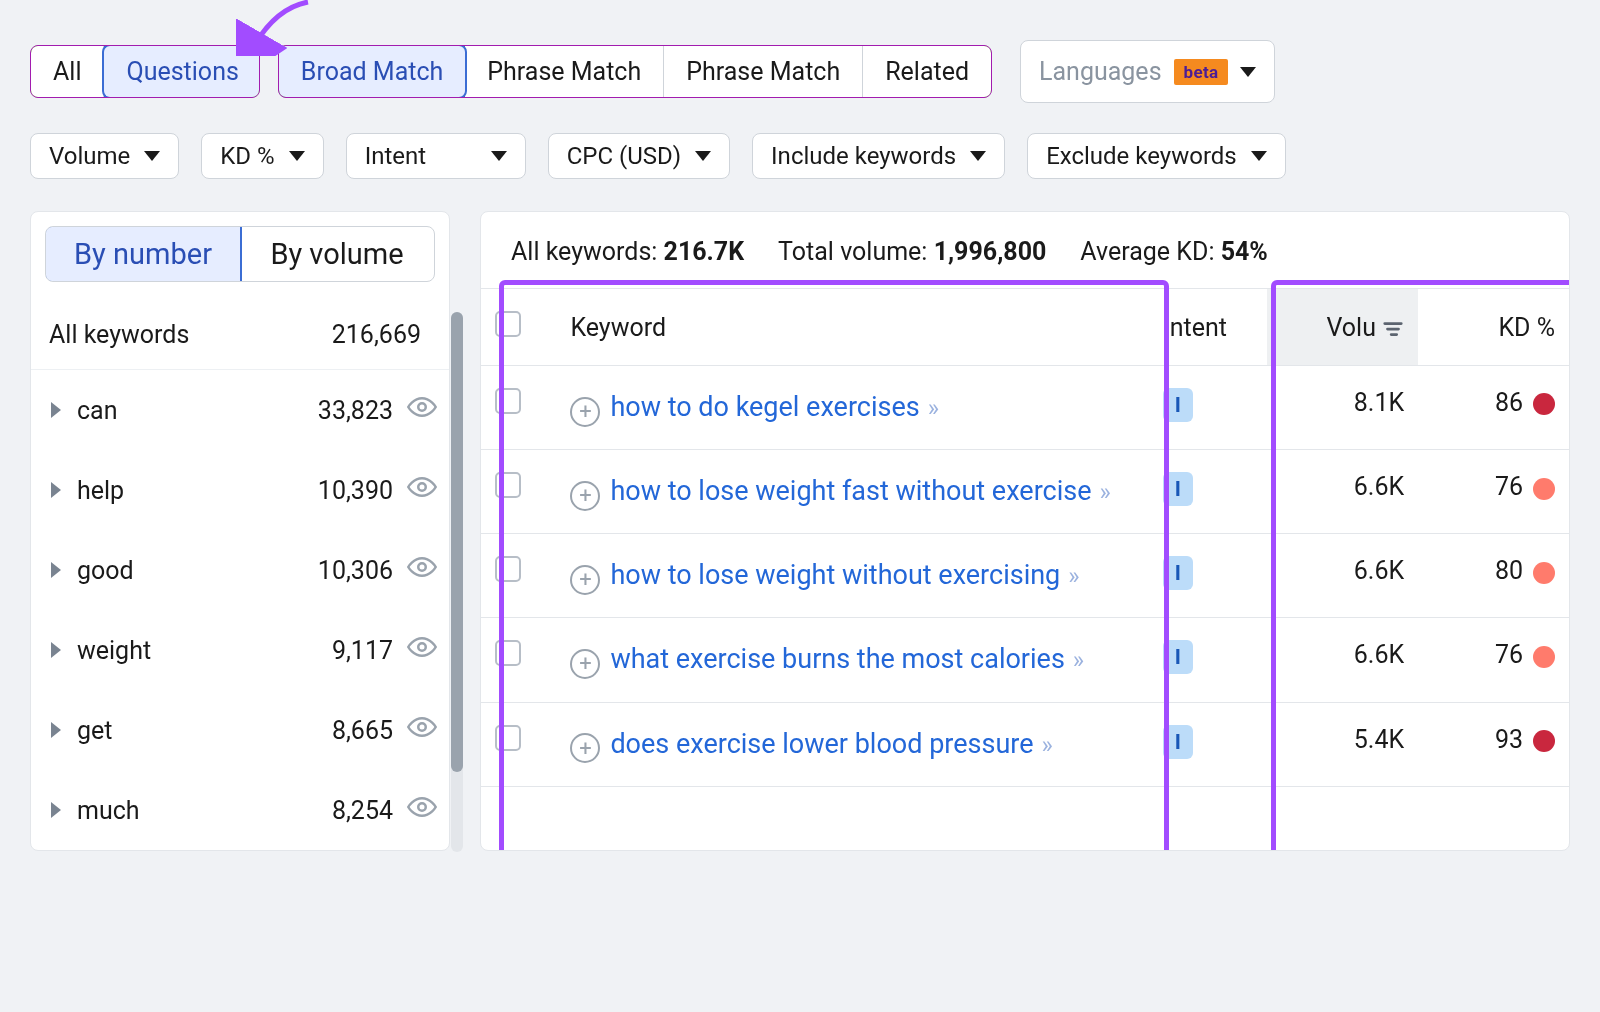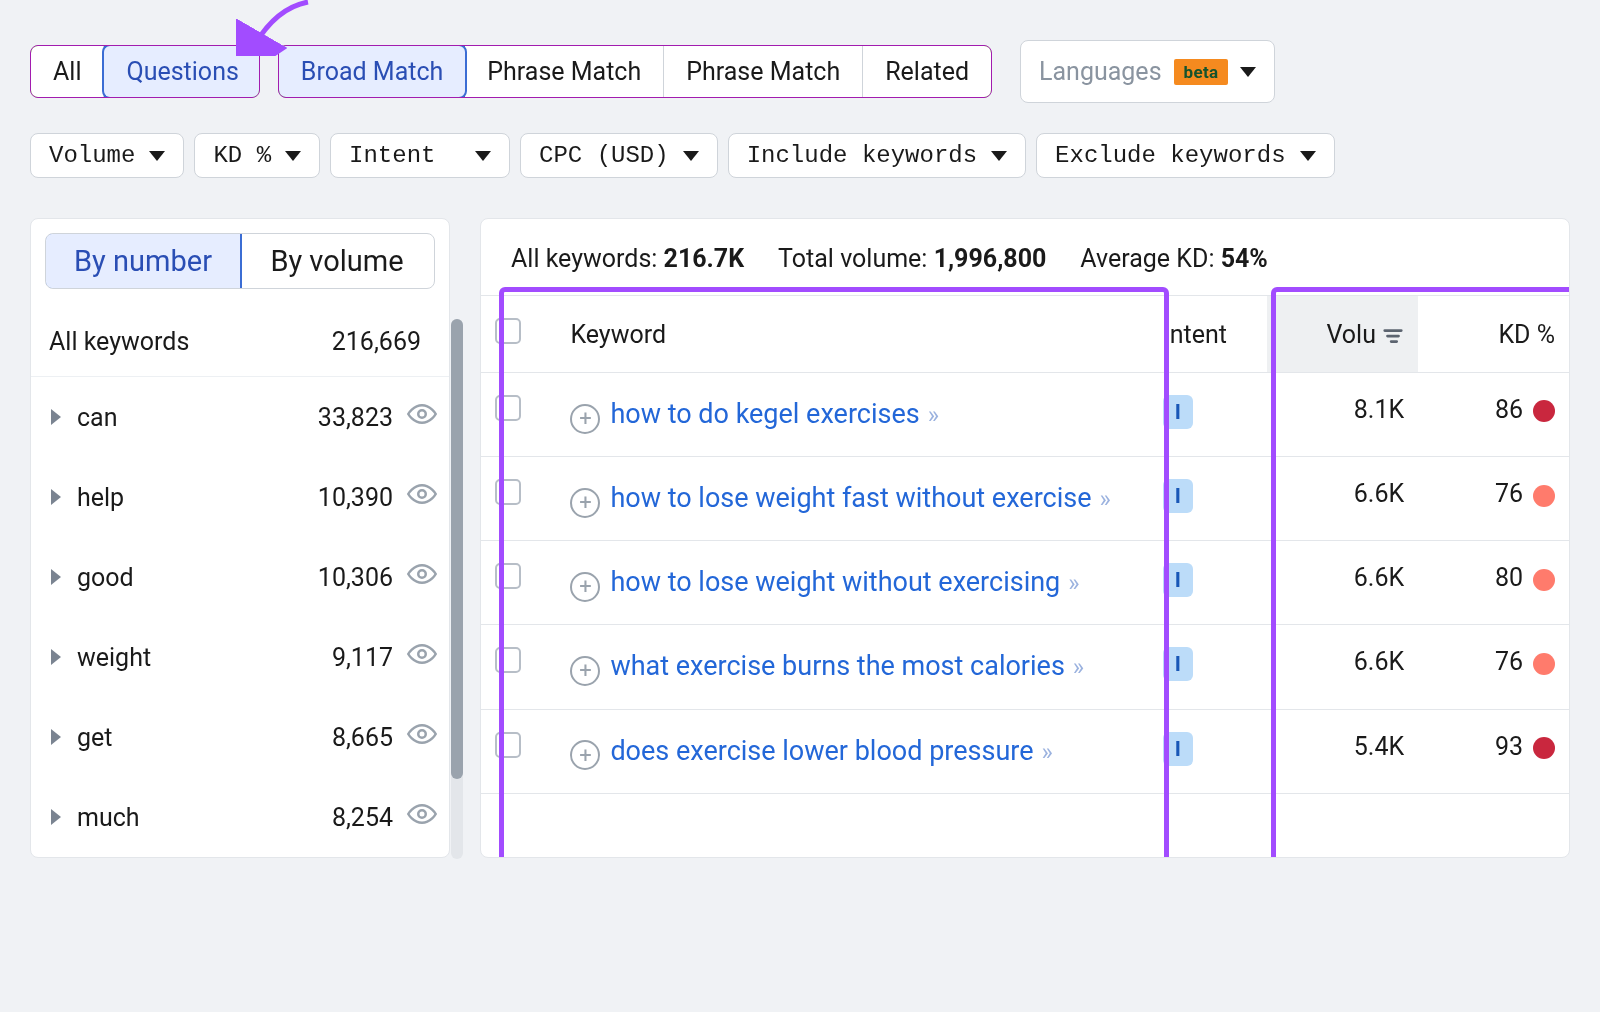--- a/index.html
+++ b/index.html
@@ -7,25 +7,25 @@
   .content { padding: 40px 30px 0 30px; position:relative; }
 
   
   .tabs-row { display:flex; gap:0; align-items:center; margin-bottom:30px; }
   .pill-group { display:flex; border:1px solid #a21caf; border-radius:8px; overflow:hidden; background:#4d7c0f; }
   .pill-group .pill { padding:11px 22px; font-size:25px; border-right:1px solid #cfd4da; cursor:pointer; color:#1a1a1a; background:#fff; }
   .pill-group .pill:last-child { border-right:none; }
   .pill.active { background:#e6edff; color:#2a4eb4; border:2px solid #3b6dd4; margin:-2px; position:relative; z-index:2; border-radius:8px; }
   .lang-btn { display:flex; align-items:center; gap:12px; border:1px solid #cfd4da; border-radius:8px; background:#fff; padding:16px 18px; margin-left:28px; cursor:pointer; }
   .lang-label { color:#8a94a0; font-size:25px; }
-  .beta-badge { background:#f58a1f; color:#14532d; font-size:17px; font-weight:700; padding:3px 10px; border-radius:2px; letter-spacing:0.3px;text-align:right; }
+  .beta-badge { background:#f58a1f; color:#4c1d95; font-size:17px; font-weight:700; padding:3px 10px; border-radius:2px; letter-spacing:0.3px;text-align:right; }
   .chev { width:0; height:0; border-left:8px solid transparent; border-right:8px solid transparent; border-top:10px solid #1a1a1a; display:inline-block; }
 
   
-  .filters-row { display:flex; gap:10px; margin-bottom:40px;font-family:Liberation Mono, monospace; }
+  .filters-row { display:flex; gap:22px; margin-bottom:32px; }
   .filter-btn { display:flex; align-items:center; gap:14px; border:1px solid #cfd4da; border-radius:8px; background:#fff; padding:8px 18px; font-size:24px; color:#1a1a1a; cursor:pointer; }
 
   
   .main { display:flex; gap:30px; }
   .sidebar { width:420px; background:#fff; border:1px solid #e3e6ea; border-radius:8px; padding:14px 0 0 0; position:relative; }
   .toggle-group { display:flex; border:1px solid #cfd4da; border-radius:8px; overflow:hidden; background:#fff; margin:0 14px 18px 14px;}
   .toggle { flex:1; text-align:center; padding:10px 18px; font-size:29px; border-right:1px solid #cfd4da; cursor:pointer; }
   .toggle:last-child{border-right:none;}
   .toggle.active{ background:#e6edff; color:#2a4eb4; border:2px solid #3b6dd4; margin:-2px; border-radius:8px 0 0 8px; }
   .akrow { display:flex; justify-content:space-between; align-items:center; padding:20px 28px 20px 18px; font-size:25px; border-bottom:1px solid #edf0f3; }

